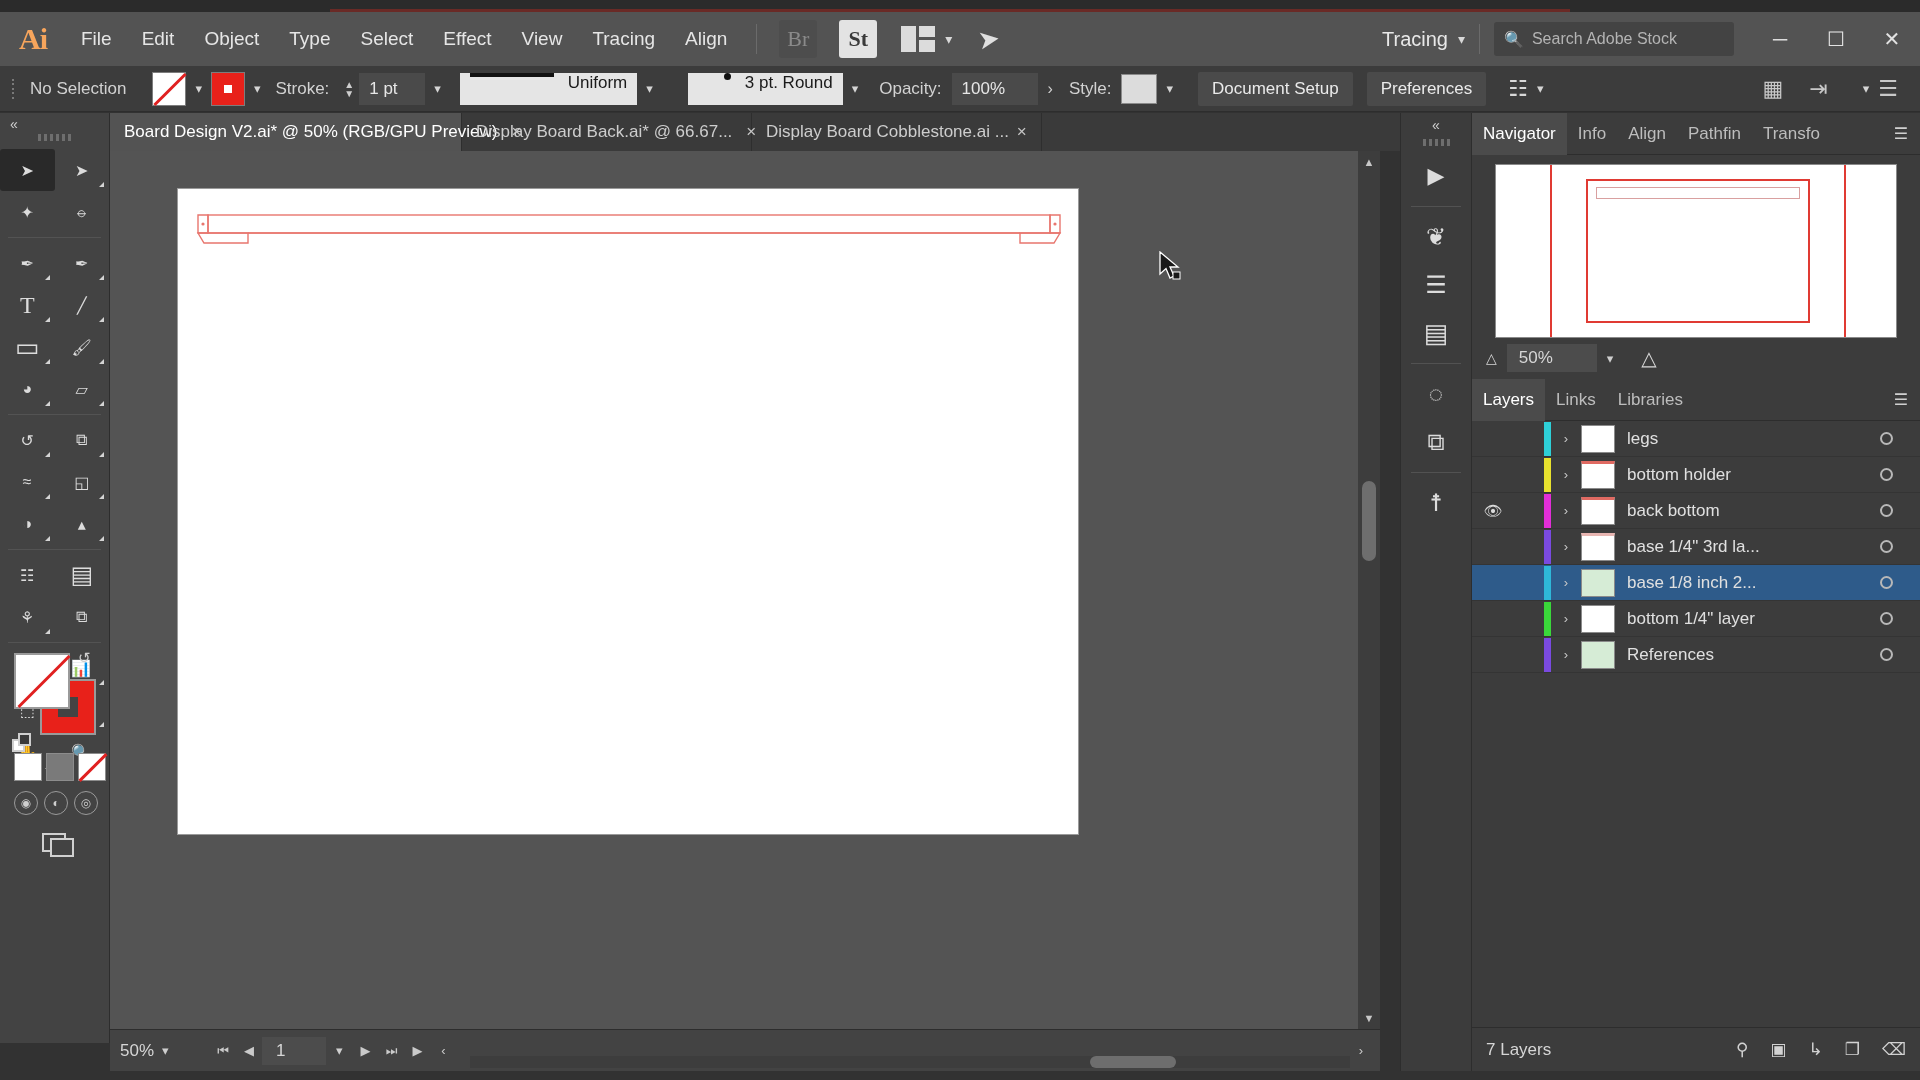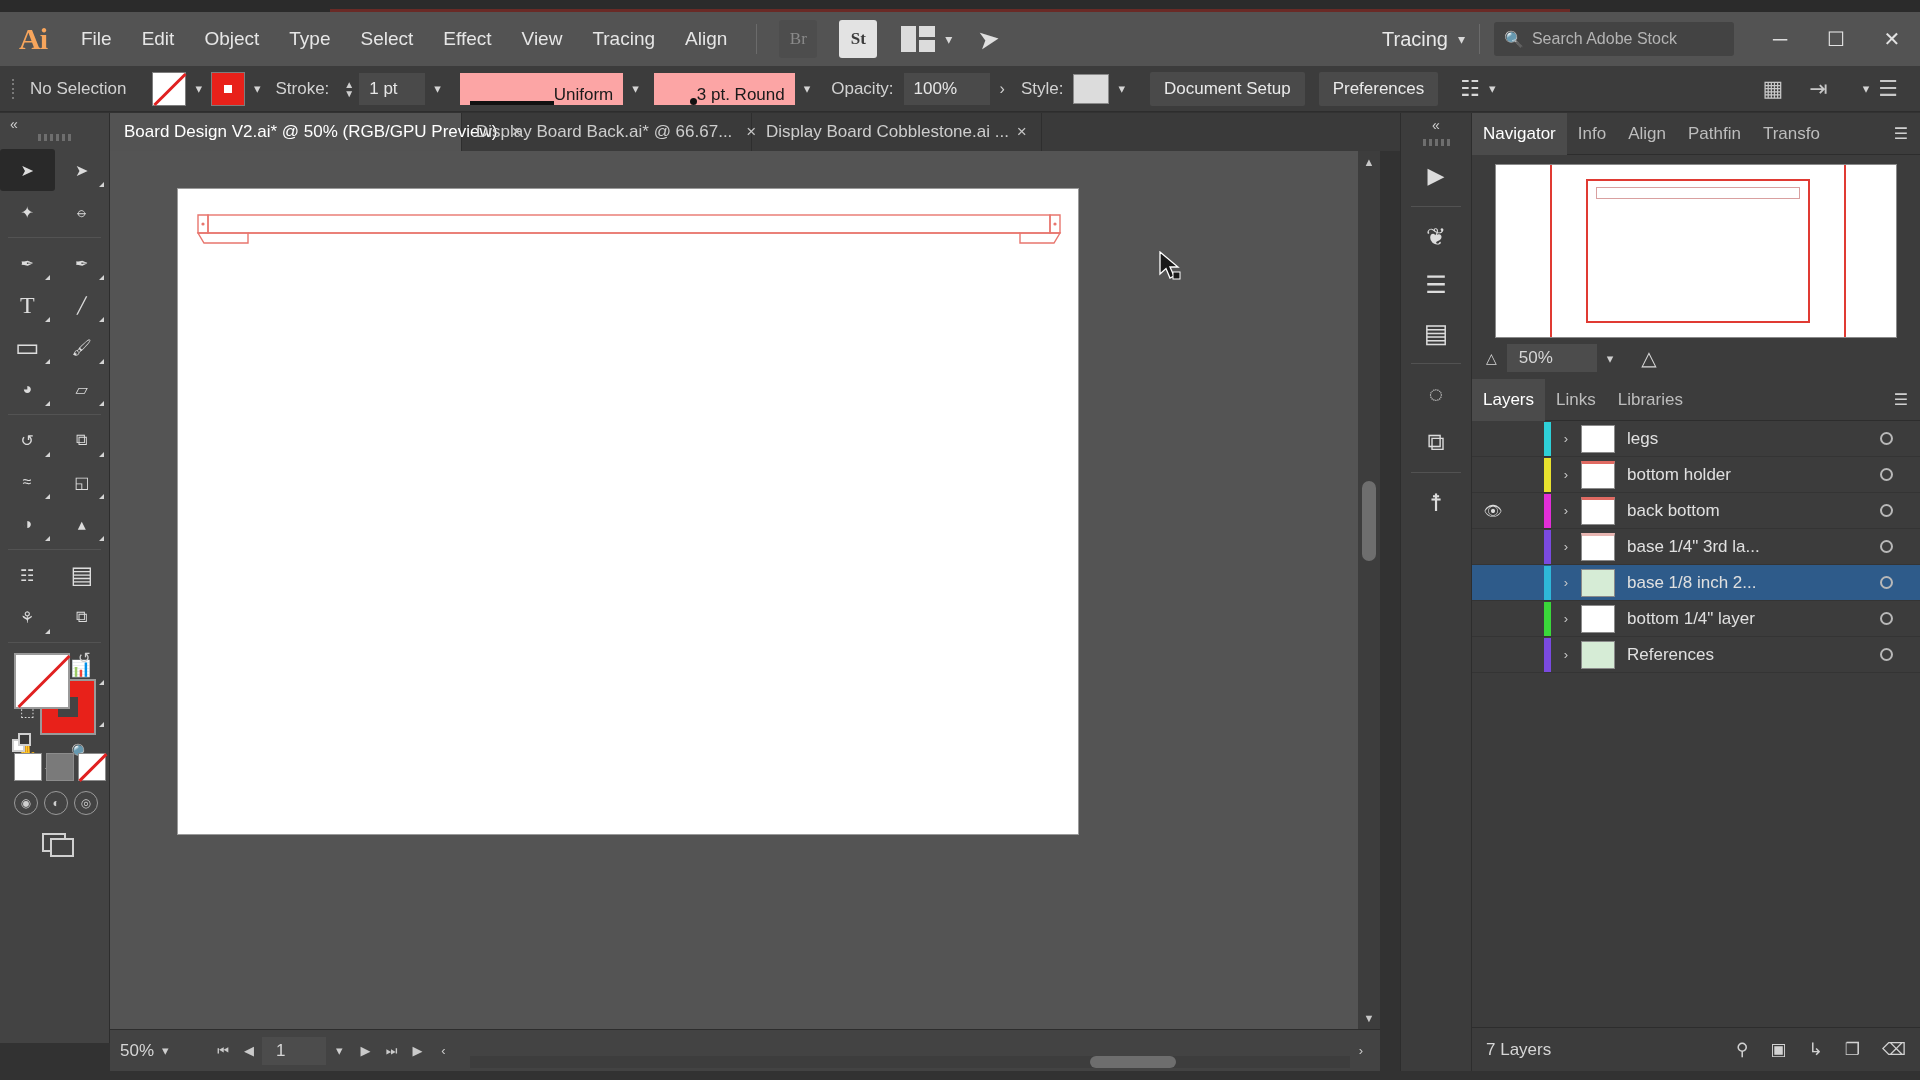--- a/index.html
+++ b/index.html
@@ -33,21 +33,21 @@
     color: #f7a55c; font-size: 30px; font-weight: bold; font-family:"Liberation Serif", serif;
     letter-spacing: -1px;
   }
   .menu-item {
     padding: 0 15px; height: 54px; display: flex; align-items: center;
     color: #e6e6e6; font-size: 19px; white-space: nowrap;
   }
   .mb-sep { width:1px; height:30px; background:#6b6b6b; margin:0 14px; }
   .sq-btn {
     width:38px; height:38px; display:flex; align-items:center; justify-content:center;
-    border-radius:3px; font-size:17px; font-family:"Liberation Serif",serif;
+    border-radius:3px; font-size:22px; font-family:"Liberation Serif",serif;
   }
   .br-btn { background:#4d4d4d; color:#8a8a8a; }
   .st-btn { background:#e3e3e3; color:#3a3a3a; font-weight:bold; }
   .arrange-ico { width:34px; height:26px; position:relative; }
   .arrange-ico i { position:absolute; background:#dcdcdc; display:block; }
   .arrange-ico i:nth-child(1){ left:0; top:0; width:15px; height:26px; }
   .arrange-ico i:nth-child(2){ left:18px; top:0; width:16px; height:11px; }
   .arrange-ico i:nth-child(3){ left:18px; top:14px; width:16px; height:12px; }
   .caret { color:#d8d8d8; font-size:14px; margin-left:10px; }
   .rocket { color:#e0e0e0; font-size:26px; transform:rotate(-8deg); }
@@ -80,22 +80,22 @@
     display:flex; align-items:center; justify-content:center;
   }
   .swatch-stroke i { width:14px; height:14px; background:#fff; border:3px solid #e8211a; display:block; }
   .mini-caret { color:#d5d5d5; font-size:13px; padding:0 9px; }
   .num-field {
     background:#4a4a4a; color:#e6e6e6; font-size:17px;
     height:32px; display:flex; align-items:center; padding:0 10px; min-width:66px;
   }
   .spin { display:flex; flex-direction:column; color:#cfcfcf; font-size:10px; line-height:9px; padding:0 5px; }
   .white-field {
-    background:#fca5a5; color:#1a1a1a; font-size:17px; height:32px;
-    display:flex; align-items:flex-end; gap:0; padding:0 10px;
+    background:#e5e5e5; color:#1a1a1a; font-size:17px; height:32px;
+    display:flex; align-items:flex-start; gap:14px; padding:0 10px;
   }
   .strokeline { width:84px; height:4px; background:#111; }
   .dotmark { width:7px; height:7px; border-radius:50%; background:#111; }
   .style-sw { width:36px; height:30px; background:#dcdcdc; border:1px solid #8a8a8a; }
   .pill-btn {
     background:#4a4a4a; color:#eaeaea; font-size:17px; height:34px;
     display:flex; align-items:center; padding:0 14px; border-radius:2px;
   }
   .chev-r { color:#cfcfcf; font-size:16px; padding:0 10px; }
 
@@ -329,21 +329,21 @@
       </div>
     <div class="num-field">1 pt</div>
     <span class="mini-caret">▾</span>
 
     <div class="white-field" style="margin-left:10px;">
       <span class="strokeline"></span>
       <span>Uniform</span>
     </div>
     <span class="mini-caret">▾</span>
 
-    <div class="white-field" style="margin-left:6px;padding-left:36px;">
+    <div class="white-field" style="margin-left:26px;padding-left:36px;">
       <span class="dotmark"></span>
       <span>3 pt. Round</span>
     </div>
     <span class="mini-caret">▾</span>
 
     <div class="cb-label" style="margin:0 10px 0 12px;">Opacity:</div>
     <div class="num-field" style="min-width:86px;">100%</div>
     <span class="chev-r">›</span>
 
     <div class="cb-label" style="margin:0 10px 0 6px;">Style:</div>

